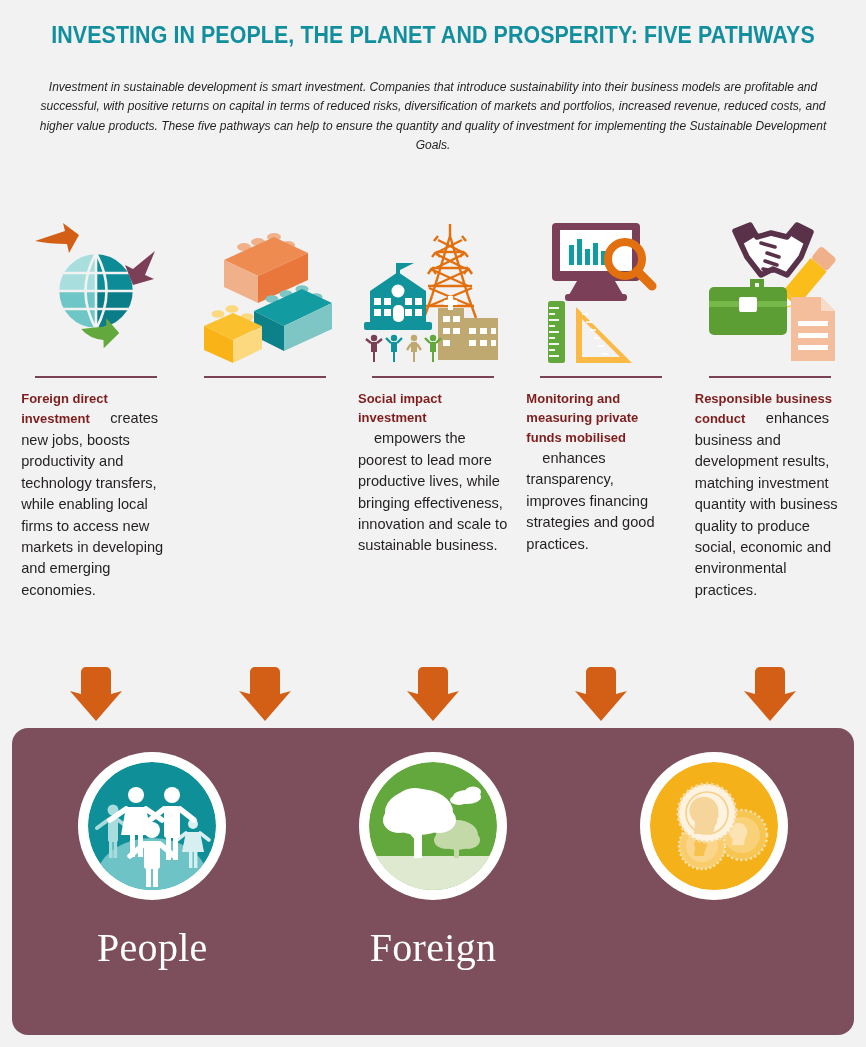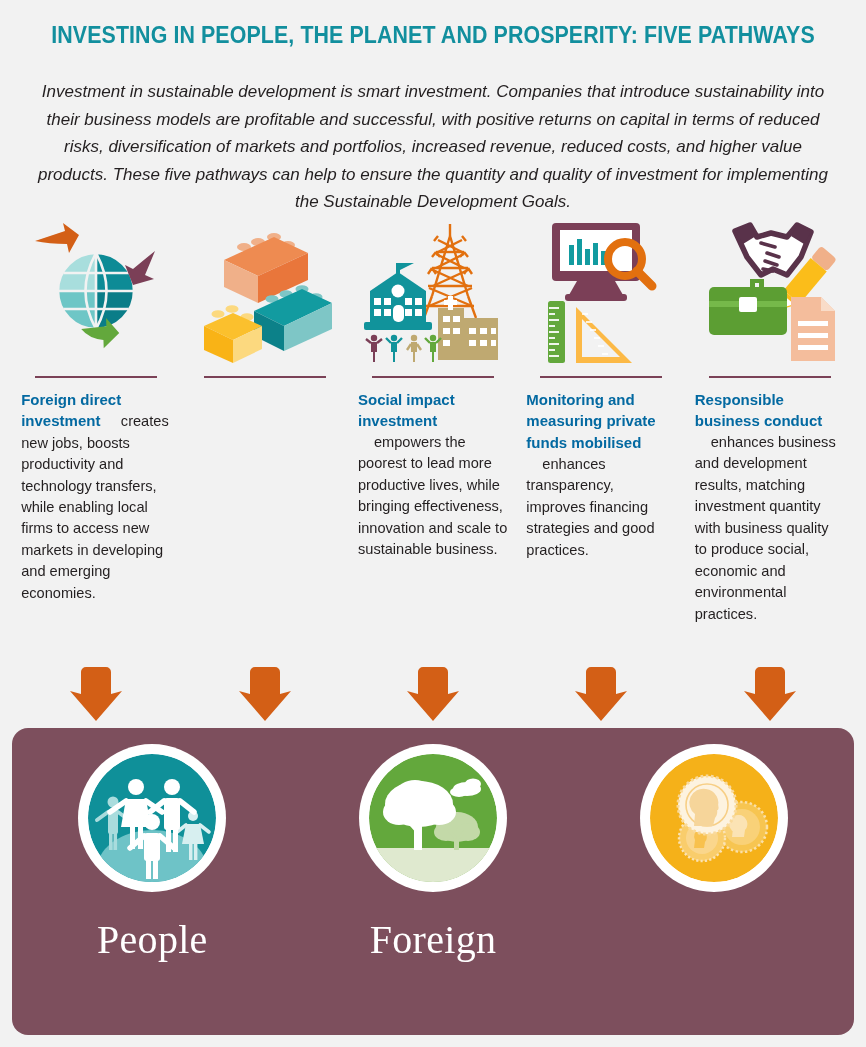--- a/index.html
+++ b/index.html
@@ -19,21 +19,21 @@
     letter-spacing: 0.1px;
     color: #128f9e;
     font-family: "Liberation Sans", sans-serif;
     transform: scaleX(0.93);
   }
 
   
   .intro {
     position: absolute; top: 78px; left: 33px; width: 800px;
     text-align: center;
-    font-size: 17px; line-height: 1.62;
+    font-size: 12px; line-height: 1.62;
     font-style: italic;
     color: #231f20;
     font-family: "Liberation Sans", sans-serif;
   }
 
   
   .cols {
     position: absolute; top: 205px; left: 12px;
     width: 842px; height: 520px;
     display: flex;
@@ -44,22 +44,22 @@
   }
   .icon-box {
     height: 165px; width: 100%;
     display: flex; align-items: center; justify-content: center;
   }
   .rule {
     width: 122px; height: 1.5px; background: #7b4257;
     margin-top: 6px; margin-bottom: 11px;
   }
   .col-head {
-    font-size: 15px; font-weight: bold; line-height: 1.45;
-    color: #0369a1; text-align: left;
+    font-size: 13px; font-weight: bold; line-height: 1.45;
+    color: #7f1d1d; text-align: left;
     font-family: "Liberation Sans", sans-serif;
   }
   .col-body {
     font-size: 14.6px; line-height: 1.47;
     color: #231f20; text-align: center;
     font-family: "Liberation Sans", sans-serif;
     margin-left: 16px;
   }
   .col-text { width: 150px; }
   .arrow-box {
@@ -69,21 +69,21 @@
 
   
   .panel {
     position: absolute; left: 12px; top: 728px;
     width: 842px; height: 307px;
     background: #7d4f5d; border-radius: 16px;
   }
   .panel-inner {
     position: absolute; inset: 0;
     display: flex; align-items: flex-start; justify-content: space-around;
-    padding-top: 16px;
+    padding-top: 24px;
   }
   .pillar { display: flex; flex-direction: column; align-items: center; width: 260px; }
   .pillar-ring {
     width: 148px; height: 148px; border-radius: 50%;
     background: #ffffff;
     display: flex; align-items: center; justify-content: center;
   }
   .pillar-disc {
     width: 128px; height: 128px; border-radius: 50%;
     overflow: hidden; position: relative;

